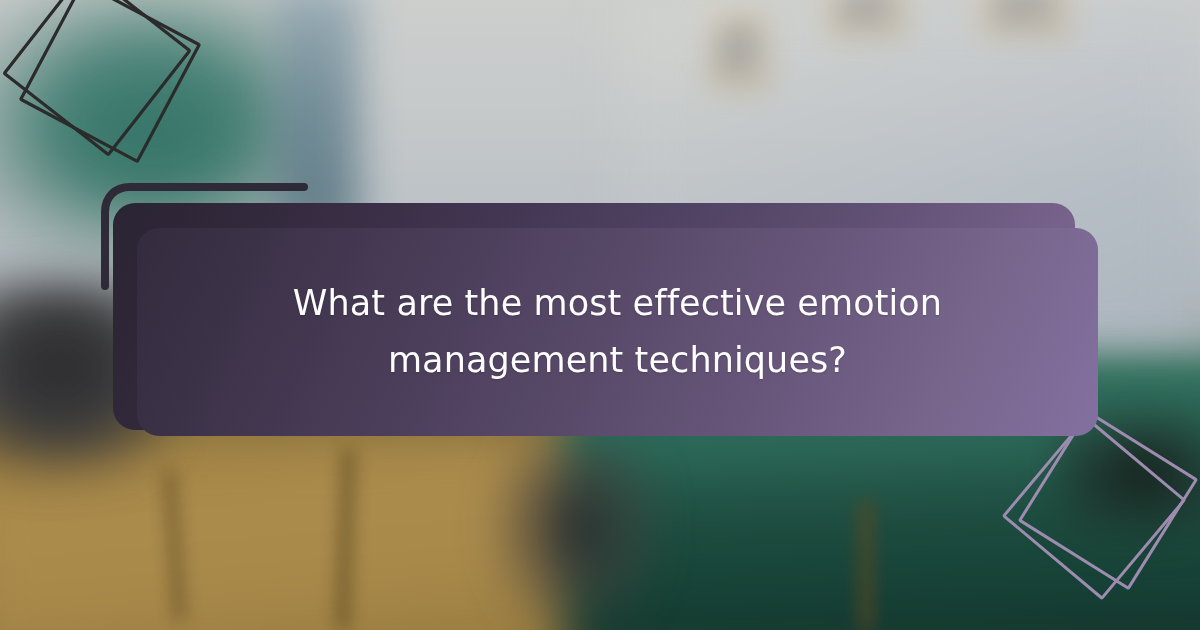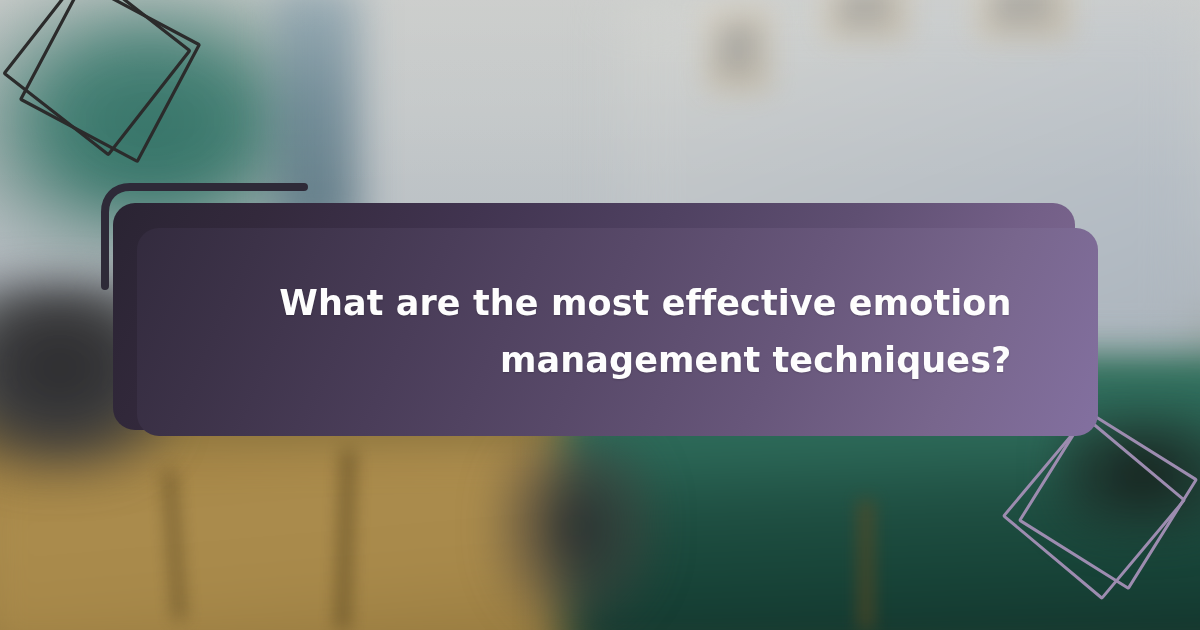--- a/index.html
+++ b/index.html
@@ -164,25 +164,25 @@
         #67567a 66%,
         #78668d 84%,
         #8370a0 100%);
     display:flex;
     align-items:center;
     justify-content:center;
   }
 
   .card-title {
     width:82%;
-    text-align:right;
+    text-align:center;
     color:#fdfdfd;
     font-size:35px;
     line-height:1.62;
-    font-weight:700;
+    font-weight:400;
     letter-spacing:.1px;
     text-shadow:0 1px 2px rgba(0,0,0,.18);
   }
 </style>
 </head>
 <body>
 
 <div id="stage">
 
   <div class="bg-layer bg-base"></div>

